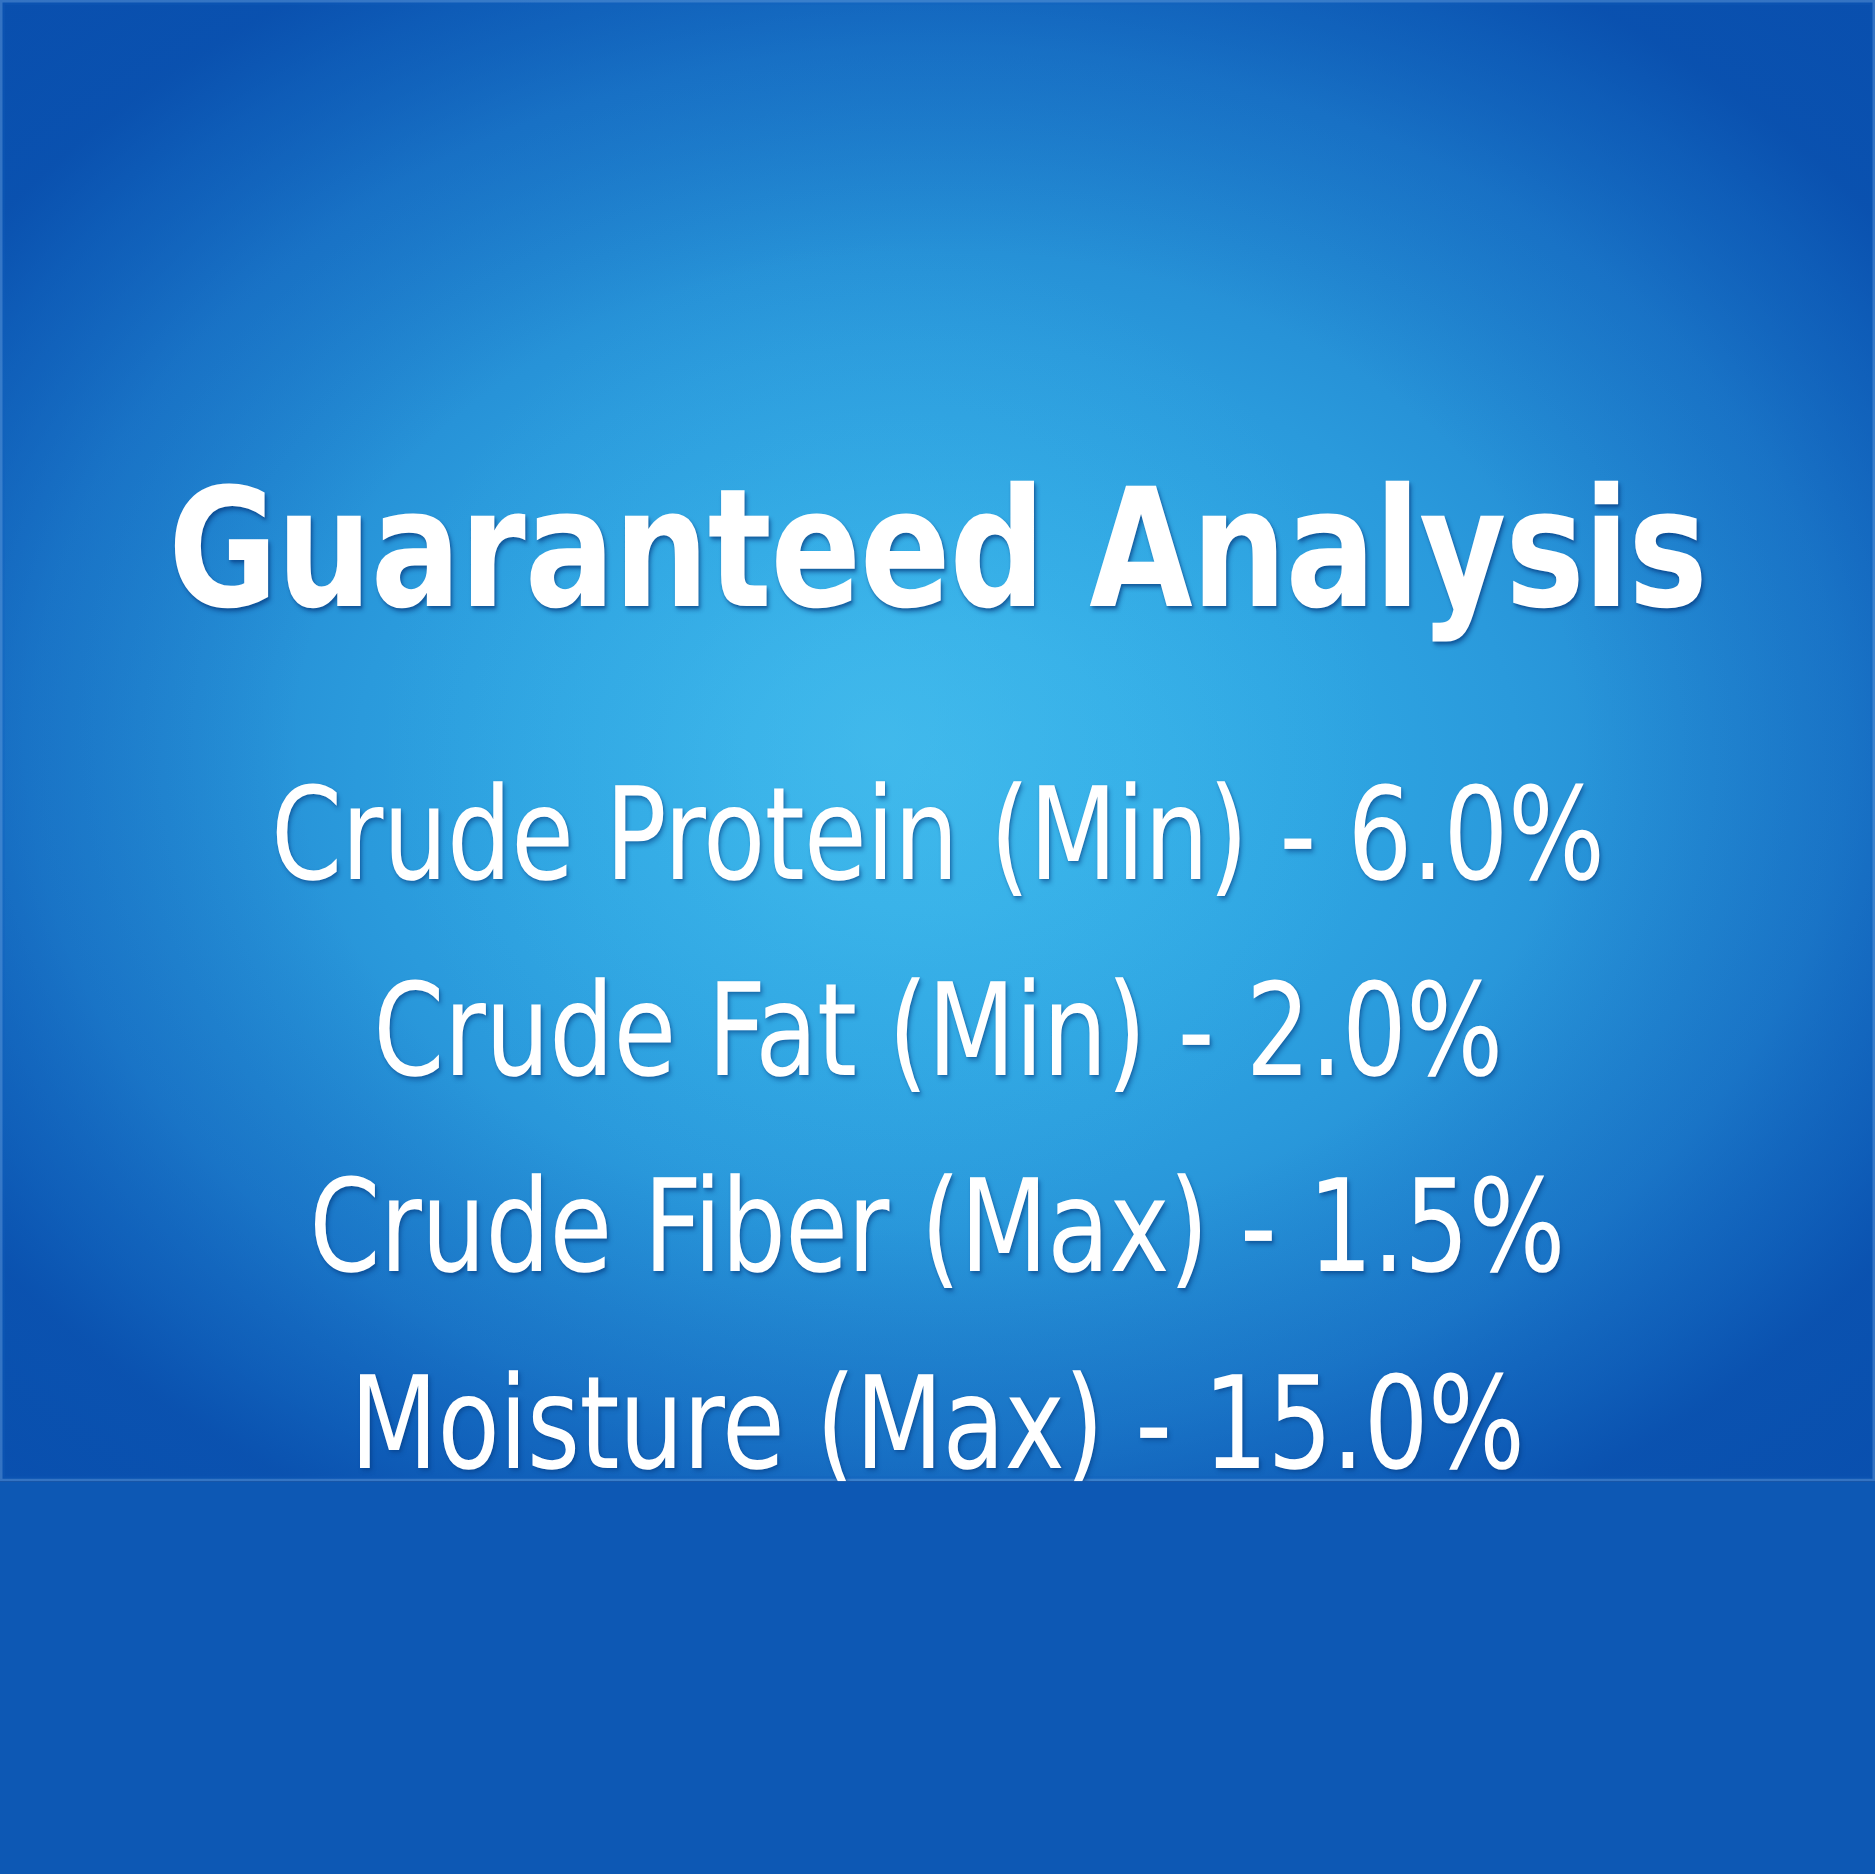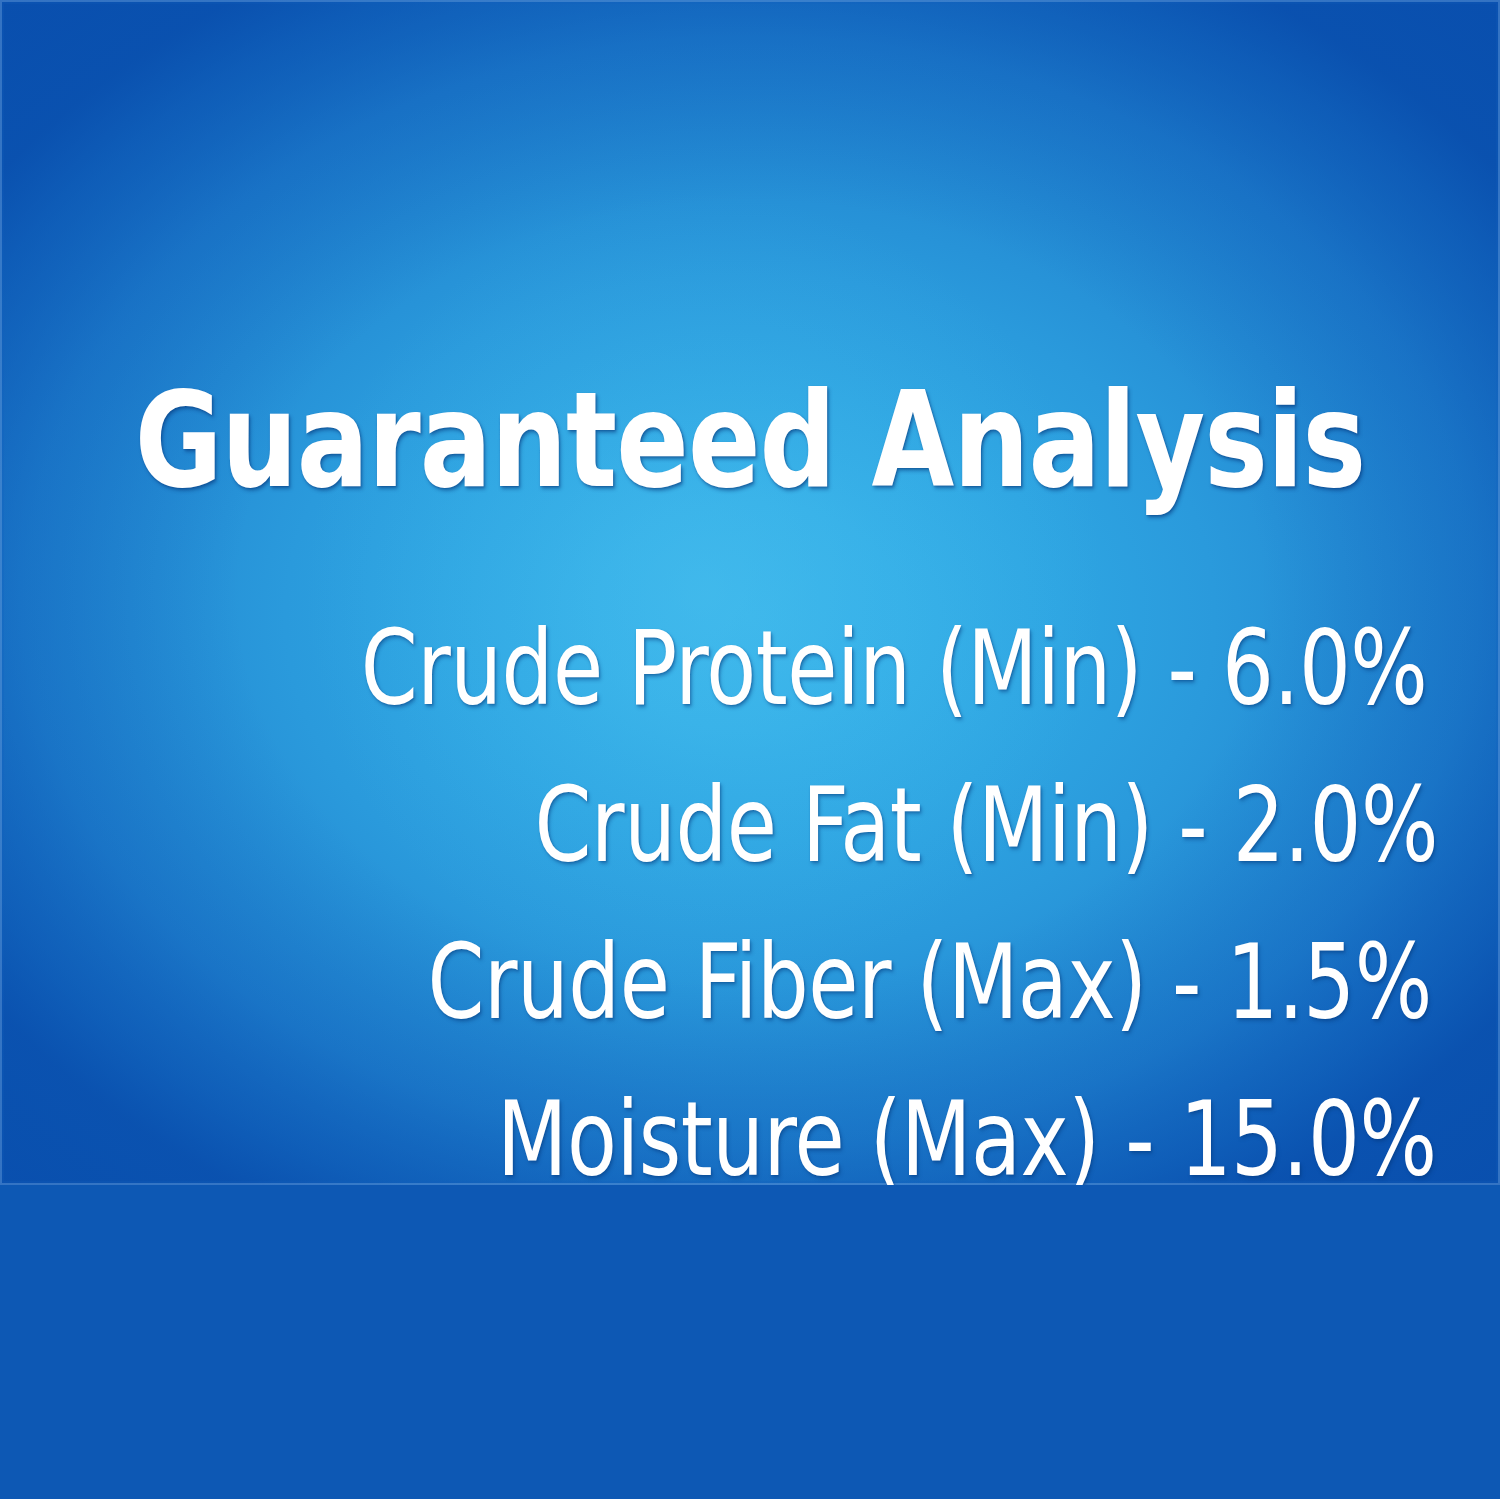--- a/index.html
+++ b/index.html
@@ -96,21 +96,21 @@
     white-space: nowrap;
   }
 
   #analysis-lines {
     position: absolute;
     top: 590px;
     left: 0;
     right: 0;
     display: flex;
     flex-direction: column;
-    align-items: flex-end;
+    align-items: center;
   }
 
   .analysis-line {
     color: #ffffff;
     font-family: "Liberation Sans Narrow", "DejaVu Sans Condensed", "Liberation Sans", sans-serif;
     font-weight: 400;
     font-size: 103px;
     line-height: 157px;
     letter-spacing: -0.5px;
     transform: scaleX(0.88);

